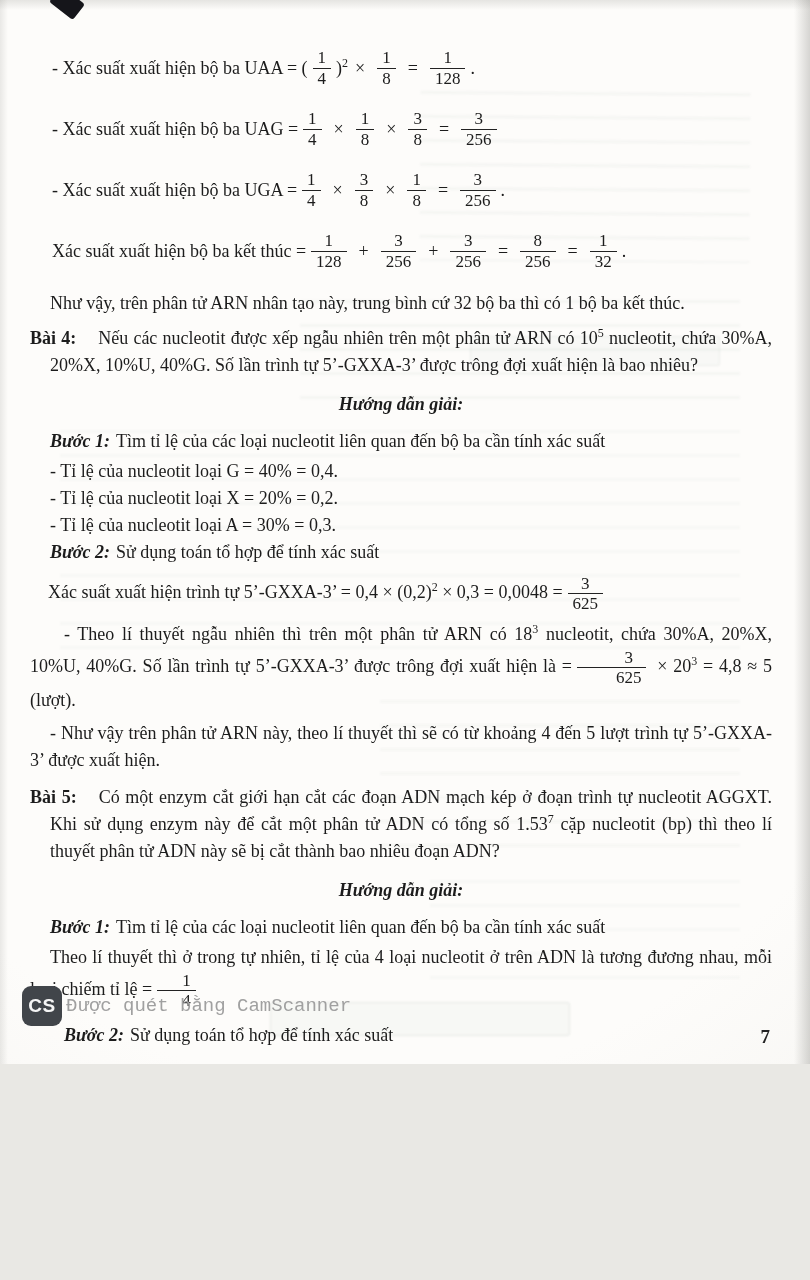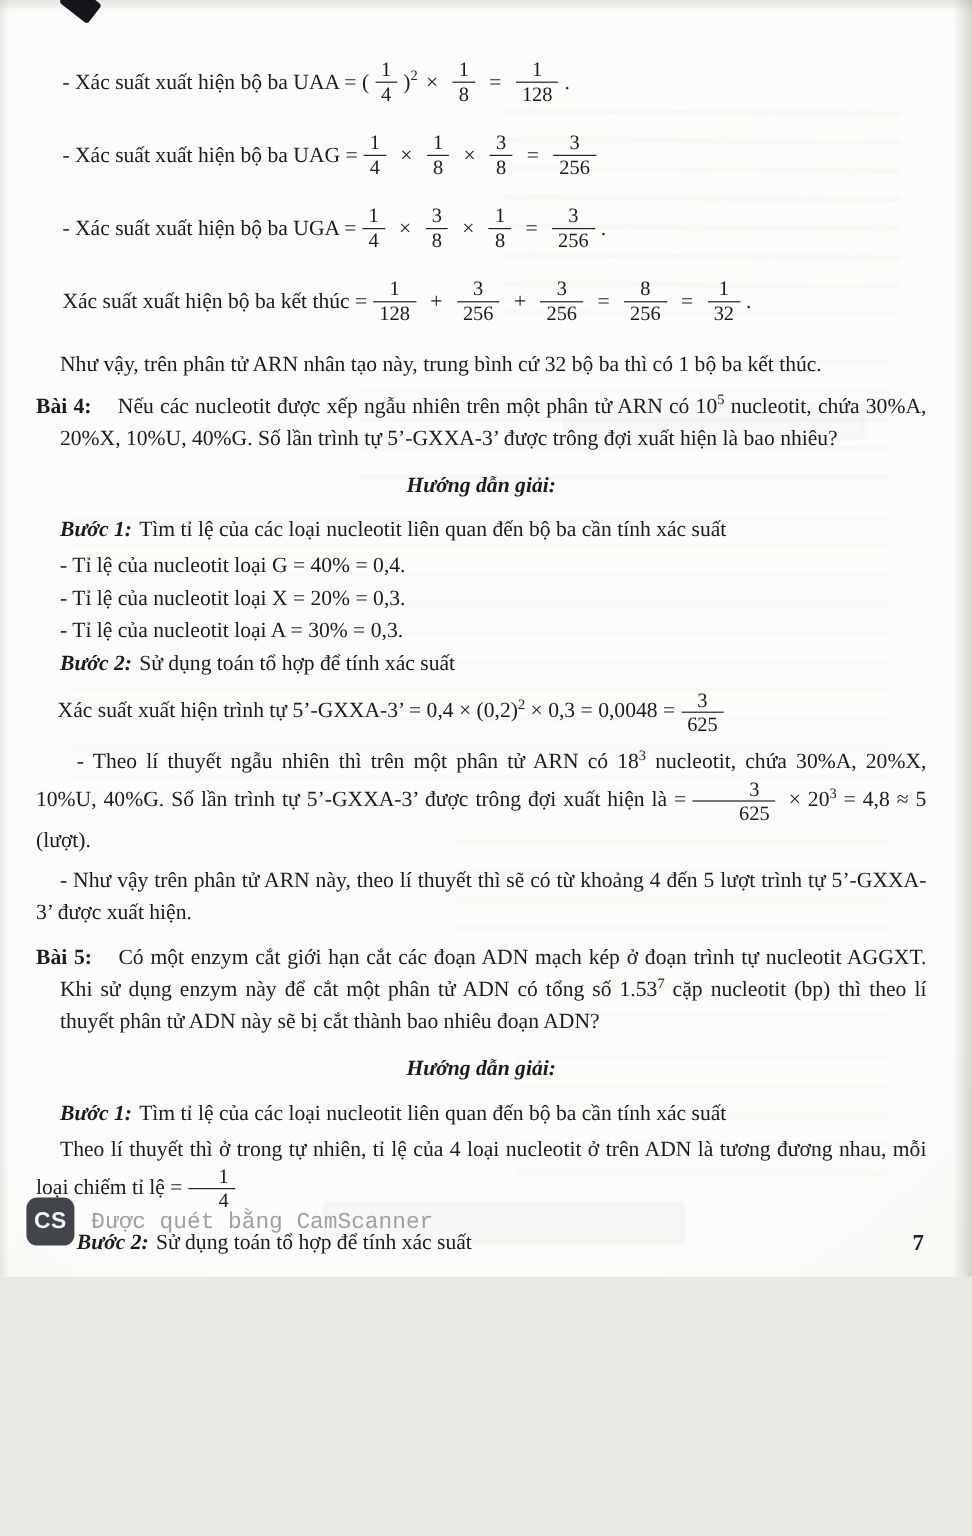--- a/index.html
+++ b/index.html
@@ -45,21 +45,21 @@
   .guide-heading{text-align:center;font-weight:bold;font-style:italic;margin:12px 0 10px;}
   .step{margin-left:20px;margin-bottom:3px;}
   .lbl{font-weight:bold;font-style:italic;margin-right:6px;}
   .bullet{margin-left:20px;}
   .seq{margin:8px 0 8px 18px;}
   .theory{text-indent:34px;text-align:justify;margin:4px 0;}
   .concl4{text-indent:20px;text-align:justify;margin:6px 0 10px;}
   .ratio5{text-indent:20px;text-align:justify;margin:2px 0 8px;}
   .step2-last{margin-left:34px;margin-top:12px;}
 
-  .footer{position:absolute;left:22px;bottom:26px;display:flex;align-items:center;gap:14px;z-index:2;}
+  .footer{position:absolute;left:22px;bottom:38px;display:flex;align-items:center;gap:4px;z-index:2;}
   .cs-logo{width:40px;height:40px;border-radius:9px;background:#41454a;display:flex;align-items:center;
     justify-content:center;color:#f5f5f5;font-family:"Liberation Sans",sans-serif;font-weight:bold;
     font-size:19px;letter-spacing:.5px;}
   .cs-text{font-family:Liberation Mono, monospace;font-size:19px;color:#a0a0a0;}
   .page-number{position:absolute;right:40px;bottom:16px;font-size:19px;font-weight:bold;color:#222;z-index:2;}
 </style>
 </head>
 <body>
 
 <div class="page">
@@ -178,21 +178,21 @@
       <b class="plabel">Bài 4:</b><span>Nếu các nucleotit được xếp ngẫu nhiên trên một phân tử ARN có 10</span><sup>5</sup><span> nucleotit, chứa 30%A, 20%X, 10%U, 40%G. Số lần trình tự 5’-GXXA-3’ được trông đợi xuất hiện là bao nhiêu?</span>
     </p>
 
     <p class="guide-heading">Hướng dẫn giải:</p>
 
     <p class="step">
       <span class="lbl">Bước 1:</span><span>Tìm tỉ lệ của các loại nucleotit liên quan đến bộ ba cần tính xác suất</span>
     </p>
 
     <p class="bullet">- Tỉ lệ của nucleotit loại G = 40% = 0,4.</p>
-    <p class="bullet">- Tỉ lệ của nucleotit loại X = 20% = 0,3.</p>
+    <p class="bullet">- Tỉ lệ của nucleotit loại X = 20% = 0,2.</p>
     <p class="bullet">- Tỉ lệ của nucleotit loại A = 30% = 0,3.</p>
 
     <p class="step">
       <span class="lbl">Bước 2:</span><span>Sử dụng toán tổ hợp để tính xác suất</span>
     </p>
 
     <p class="seq">
       <span>Xác suất xuất hiện trình tự  5’-GXXA-3’ = 0,4 × (0,2)</span><sup>2</sup><span> × 0,3 = 0,0048 =</span><span class="frac">
           <span class="num">3</span>
           <span class="den">625</span>

